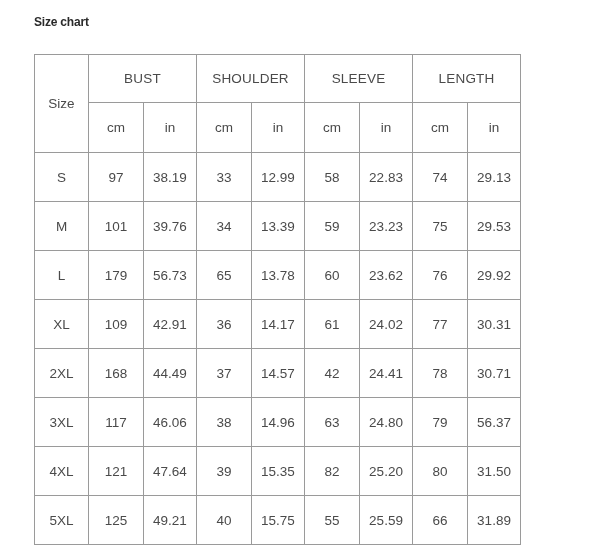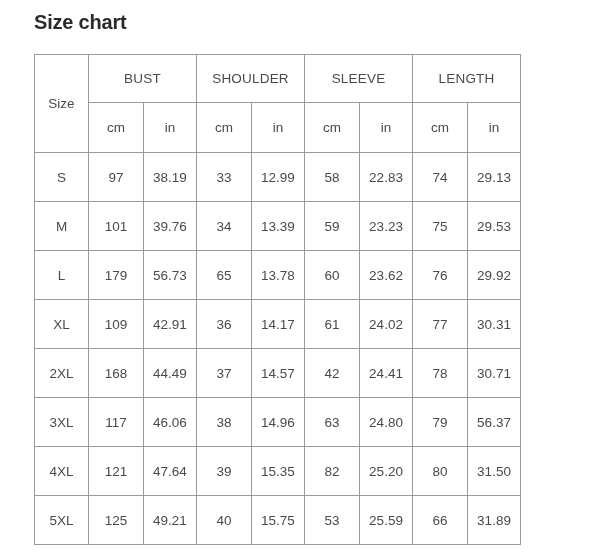--- a/index.html
+++ b/index.html
@@ -16,21 +16,21 @@
   .page {
     position: relative;
     width: 600px;
     height: 559px;
     background: #ffffff;
   }
   .chart-title {
     position: absolute;
     left: 34px;
     top: 9px;
-    font-size: 20px;
+    font-size: 12px;
     font-weight: bold;
     color: #2a2a2a;
     letter-spacing: -0.2px;
     font-stretch: condensed;
     line-height: 26px;
     white-space: nowrap;
   }
   .table-wrap {
     position: absolute;
     left: 34px;
@@ -191,21 +191,21 @@
             <td class="data-cell">25.20</td>
             <td class="data-cell">80</td>
             <td class="data-cell">31.50</td>
           </tr>
           <tr>
             <td class="size-cell">5XL</td>
             <td class="data-cell">125</td>
             <td class="data-cell">49.21</td>
             <td class="data-cell">40</td>
             <td class="data-cell">15.75</td>
-            <td class="data-cell">53</td>
+            <td class="data-cell">55</td>
             <td class="data-cell">25.59</td>
             <td class="data-cell">66</td>
             <td class="data-cell">31.89</td>
           </tr>
         </tbody>
     </table>
   </div>
 
 </div>
 

